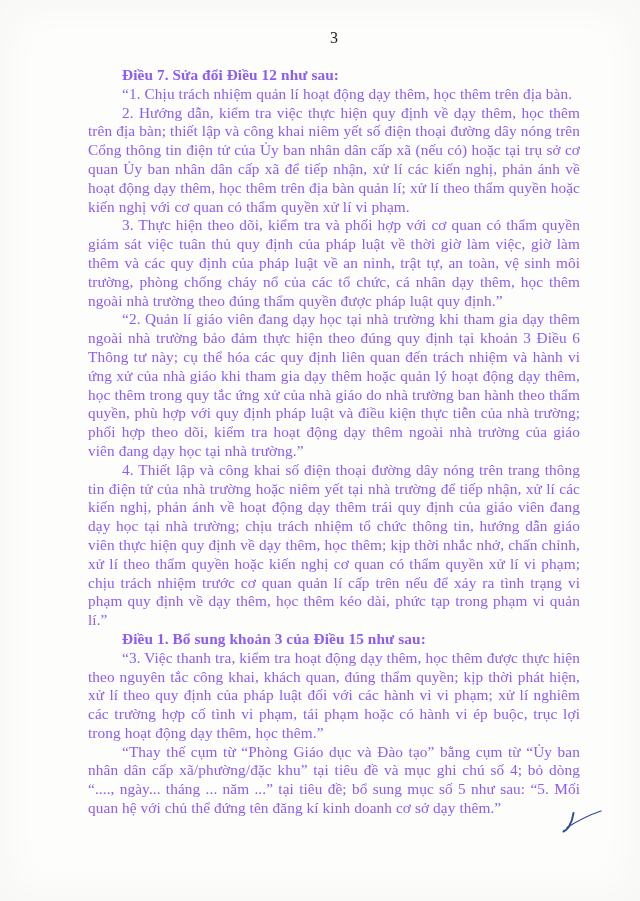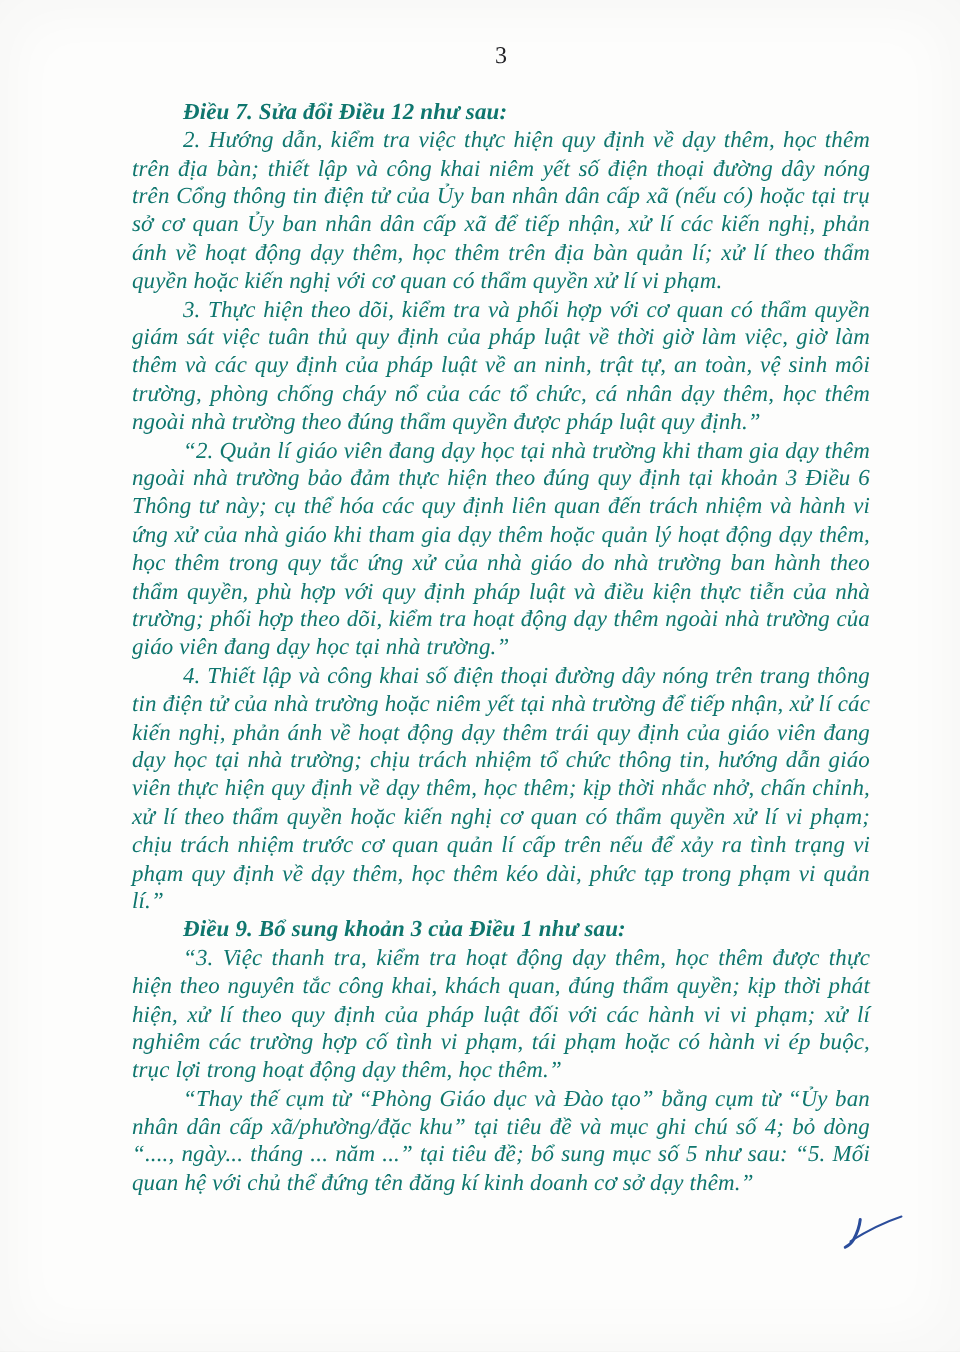--- a/index.html
+++ b/index.html
@@ -20,24 +20,23 @@
     top: 29px; left: 88px; width: 492px;
     text-align: center;
     font-size: 16px;
     color: #232327;
   }
   .doc-body {
     position: absolute;
     top: 66px; left: 88px; width: 492px;
     font-size: 15.3px;
     line-height: 18.8px;
-    color: #0f766e;
+    color: #8b5cf6;
     text-align: justify;
     letter-spacing: 0.1px;
-    font-style: italic;
   }
   .doc-body p {
     margin: 0;
     text-indent: 34px;
   }
   .block-heading {
     font-weight: bold;
   }
   .pen-mark {
     position: absolute;
@@ -46,25 +45,26 @@
 </style>
 </head>
 <body>
 
 <div class="page">
 
   <div class="page-number">3</div>
 
   <div class="doc-body">
       <p class="block-heading">Điều 7. Sửa đổi Điều 12 như sau:</p>
+      <p class="block-body">“1. Chịu trách nhiệm quản lí hoạt động dạy thêm, học thêm trên địa bàn.</p>
       <p class="block-body">2. Hướng dẫn, kiểm tra việc thực hiện quy định về dạy thêm, học thêm trên địa bàn; thiết lập và công khai niêm yết số điện thoại đường dây nóng trên Cổng thông tin điện tử của Ủy ban nhân dân cấp xã (nếu có) hoặc tại trụ sở cơ quan Ủy ban nhân dân cấp xã để tiếp nhận, xử lí các kiến nghị, phản ánh về hoạt động dạy thêm, học thêm trên địa bàn quản lí; xử lí theo thẩm quyền hoặc kiến nghị với cơ quan có thẩm quyền xử lí vi phạm.</p>
       <p class="block-body">3. Thực hiện theo dõi, kiểm tra và phối hợp với cơ quan có thẩm quyền giám sát việc tuân thủ quy định của pháp luật về thời giờ làm việc, giờ làm thêm và các quy định của pháp luật về an ninh, trật tự, an toàn, vệ sinh môi trường, phòng chống cháy nổ của các tổ chức, cá nhân dạy thêm, học thêm ngoài nhà trường theo đúng thẩm quyền được pháp luật quy định.”</p>
       <p class="block-body">“2. Quản lí giáo viên đang dạy học tại nhà trường khi tham gia dạy thêm ngoài nhà trường bảo đảm thực hiện theo đúng quy định tại khoản 3 Điều 6 Thông tư này; cụ thể hóa các quy định liên quan đến trách nhiệm và hành vi ứng xử của nhà giáo khi tham gia dạy thêm hoặc quản lý hoạt động dạy thêm, học thêm trong quy tắc ứng xử của nhà giáo do nhà trường ban hành theo thẩm quyền, phù hợp với quy định pháp luật và điều kiện thực tiễn của nhà trường; phối hợp theo dõi, kiểm tra hoạt động dạy thêm ngoài nhà trường của giáo viên đang dạy học tại nhà trường.”</p>
       <p class="block-body">4. Thiết lập và công khai số điện thoại đường dây nóng trên trang thông tin điện tử của nhà trường hoặc niêm yết tại nhà trường để tiếp nhận, xử lí các kiến nghị, phản ánh về hoạt động dạy thêm trái quy định của giáo viên đang dạy học tại nhà trường; chịu trách nhiệm tổ chức thông tin, hướng dẫn giáo viên thực hiện quy định về dạy thêm, học thêm; kịp thời nhắc nhở, chấn chỉnh, xử lí theo thẩm quyền hoặc kiến nghị cơ quan có thẩm quyền xử lí vi phạm; chịu trách nhiệm trước cơ quan quản lí cấp trên nếu để xảy ra tình trạng vi phạm quy định về dạy thêm, học thêm kéo dài, phức tạp trong phạm vi quản lí.”</p>
-      <p class="block-heading">Điều 9. Bổ sung khoản 3 của Điều 1 như sau:</p>
+      <p class="block-heading">Điều 1. Bổ sung khoản 3 của Điều 15 như sau:</p>
       <p class="block-body">“3. Việc thanh tra, kiểm tra hoạt động dạy thêm, học thêm được thực hiện theo nguyên tắc công khai, khách quan, đúng thẩm quyền; kịp thời phát hiện, xử lí theo quy định của pháp luật đối với các hành vi vi phạm; xử lí nghiêm các trường hợp cố tình vi phạm, tái phạm hoặc có hành vi ép buộc, trục lợi trong hoạt động dạy thêm, học thêm.”</p>
       <p class="block-body">“Thay thế cụm từ “Phòng Giáo dục và Đào tạo” bằng cụm từ “Ủy ban nhân dân cấp xã/phường/đặc khu” tại tiêu đề và mục ghi chú số 4; bỏ dòng “...., ngày... tháng ... năm ...” tại tiêu đề; bổ sung mục số 5 như sau: “5. Mối quan hệ với chủ thể đứng tên đăng kí kinh doanh cơ sở dạy thêm.”</p>
     </div>
 
   <svg class="pen-mark" width="70" height="42" viewBox="0 0 70 42">
     <path d="M 53 7 C 44 10, 31 16, 19 23.5" fill="none" stroke="#2b4d9b" stroke-width="1.3" stroke-linecap="round"></path>
     <path d="M 25.5 9 C 25 13.5, 23.5 18, 21 22.5 C 19.5 25, 17.5 26.5, 15.5 27.5" fill="none" stroke="#2b4d9b" stroke-width="2" stroke-linecap="round"></path>
   </svg>
 
 </div>

